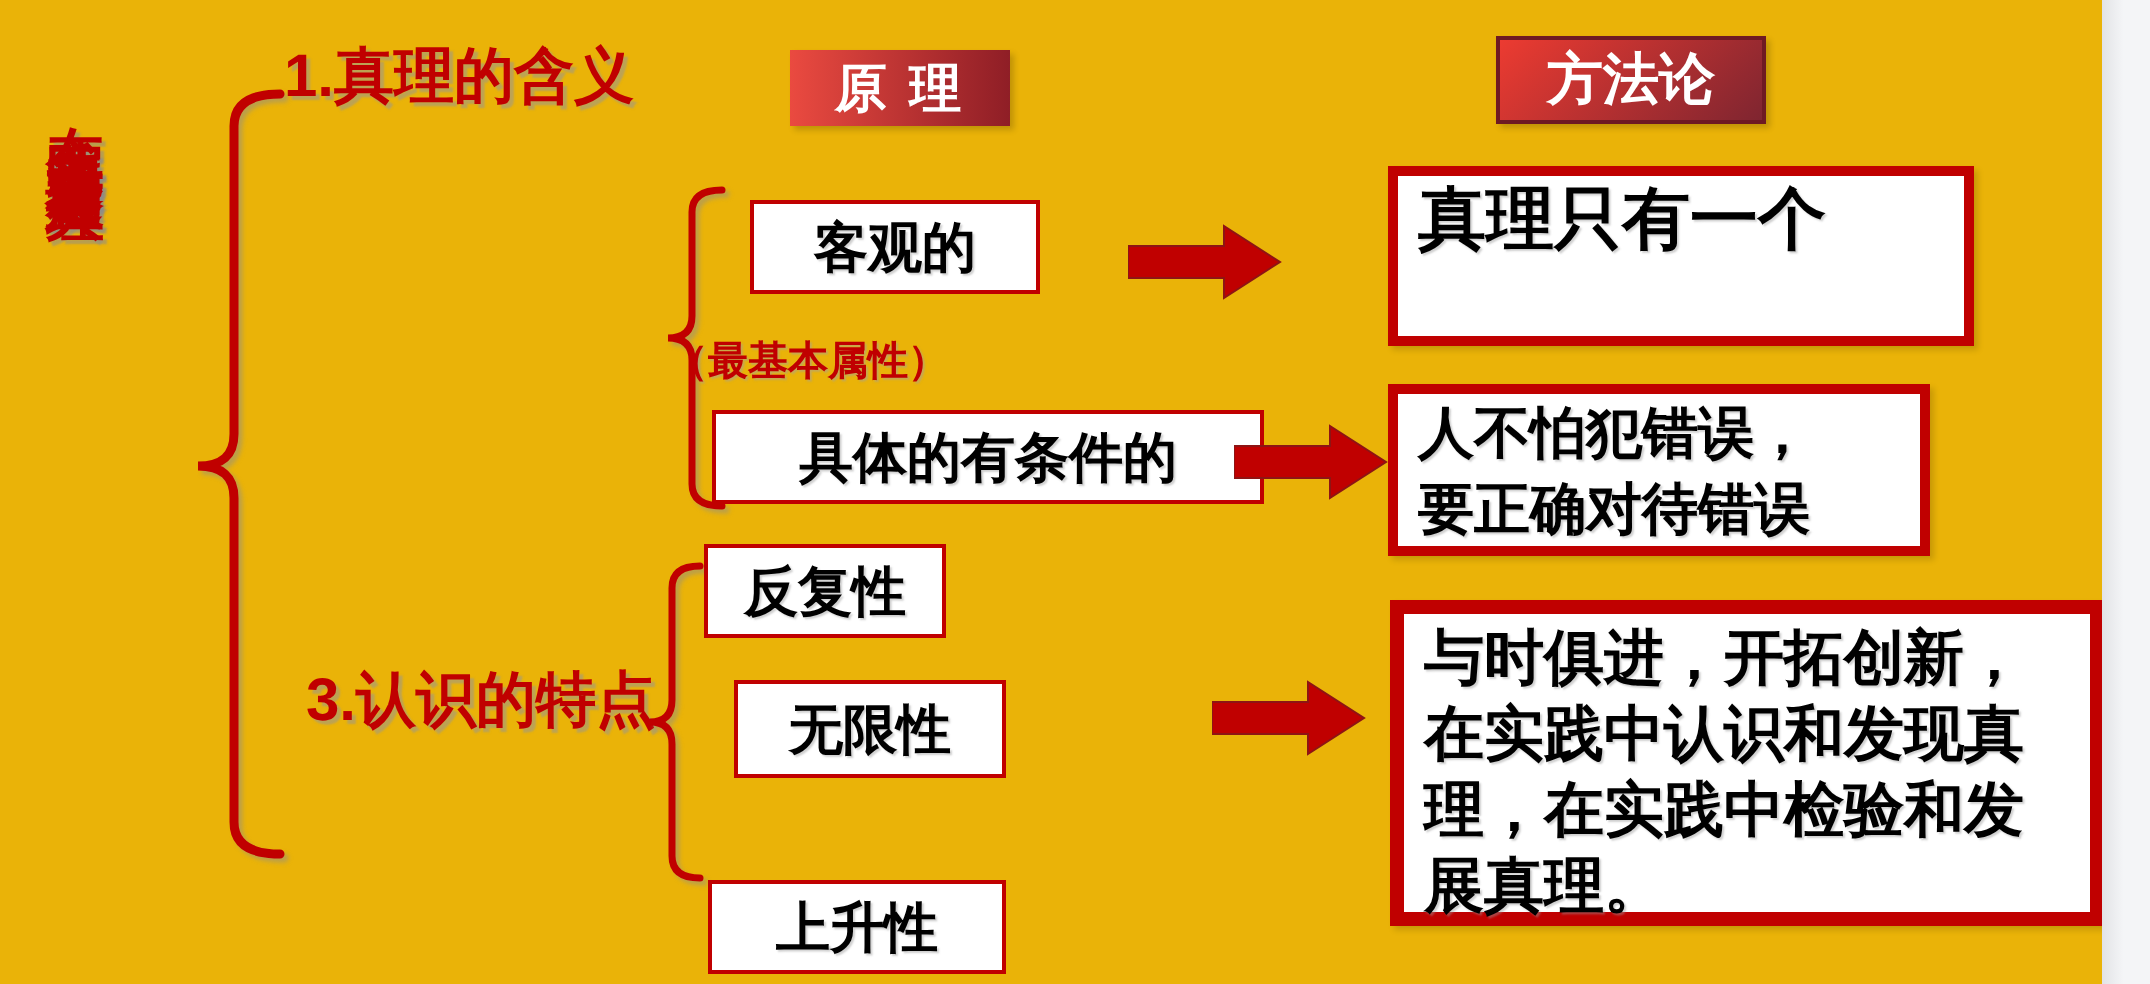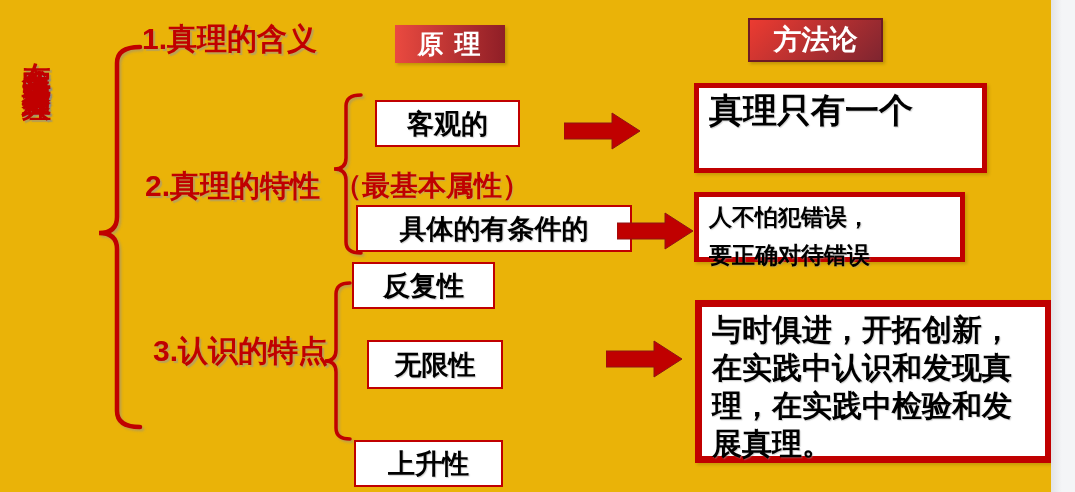--- a/index.html
+++ b/index.html
@@ -48,38 +48,38 @@
   
   .cbox{
     display:flex;align-items:center;justify-content:center;
     border:2px solid #c00000;background:#ffffff;
     color:#000000;font-size:27px;font-weight:600;
     box-sizing:border-box;white-space:nowrap;
     text-shadow:1px 1px 1px rgba(150,150,150,0.45);
   }
   .b-objective{left:375px;top:100px;width:145px;height:47px;}
   .b-concrete{left:356px;top:205px;width:276px;height:47px;}
-  .b-rep{left:352px;top:262px;width:143px;height:47px;}
+  .b-rep{left:352px;top:272px;width:121px;height:47px;}
   .b-inf{left:367px;top:340px;width:136px;height:49px;}
   .b-asc{left:354px;top:402px;width:149px;height:47px;margin-top:38px;}
   .note{
     left:334px;top:167px;
-    font-size:28px;font-weight:600;color:#c00000;white-space:nowrap;
+    font-size:20px;font-weight:600;color:#c00000;white-space:nowrap;
     text-shadow:1px 1px 1px rgba(160,160,160,0.5);
   }
   
   .mbox{
     background:#ffffff;color:#000000;box-sizing:border-box;
     font-weight:600;box-shadow:2px 2px 3px rgba(0,0,0,0.15);
     text-shadow:1px 1px 1px rgba(150,150,150,0.45);
   }
   .m1{left:694px;top:83px;width:293px;height:90px;border:5px solid #c00000;
       font-size:34px;line-height:38px;padding:3px 0 0 10px;}
-  .m2{left:694px;top:192px;width:271px;height:70px;border:5px solid #c00000;
-      font-size:23px;line-height:38px;padding:1px 0 0 10px;}
+  .m2{left:694px;top:192px;width:271px;height:86px;border:5px solid #c00000;
+      font-size:28px;line-height:38px;padding:1px 0 0 10px;}
   .m3{left:695px;top:300px;width:357px;height:163px;border:7px solid #c00000;
       font-size:30px;line-height:38px;padding:4px 8px 0 10px;}
   
   svg{display:block;}
   .shape{filter:drop-shadow(2px 2px 1px rgba(140,140,140,0.5));}
   
   .page-edge{
     left:1051px;top:0;width:24px;height:492px;
     background:linear-gradient(to right,#e2e3e6,#f4f5f7 45%);
   }
@@ -91,21 +91,20 @@
 
   <div class="abs vtitle">在实践中追求和发展真理</div>
 
   <div class="abs" style="left:97px;top:44px;">
     <svg class="shape" width="46" height="386" viewBox="0 0 46 386">
       <path d="M 43 3 Q 20 3 20 19 L 20 173 Q 20 189 2 189 Q 20 189 20 205 L 20 367 Q 20 383 43 383" fill="none" stroke="#c00000" stroke-width="4.5" stroke-linecap="round"></path>
     </svg>
   </div>
 
   <div class="abs heading h1">1.真理的含义</div>
-  <div class="abs heading h2">2.真理的特性</div>
   <div class="abs heading h3">3.认识的特点</div>
 
   <div class="abs" style="left:333px;top:93px;">
     <svg class="shape" width="31" height="163" viewBox="0 0 31 163">
       <path d="M 28 2 Q 13 2 13 13 L 13 65 Q 13 76 1 76 Q 13 76 13 87 L 13 149 Q 13 160 28 160" fill="none" stroke="#c00000" stroke-width="3.5" stroke-linecap="round"></path>
     </svg>
   </div>
 
   <div class="abs" style="left:324px;top:281px;">
     <svg class="shape" width="29" height="161" viewBox="0 0 29 161">

